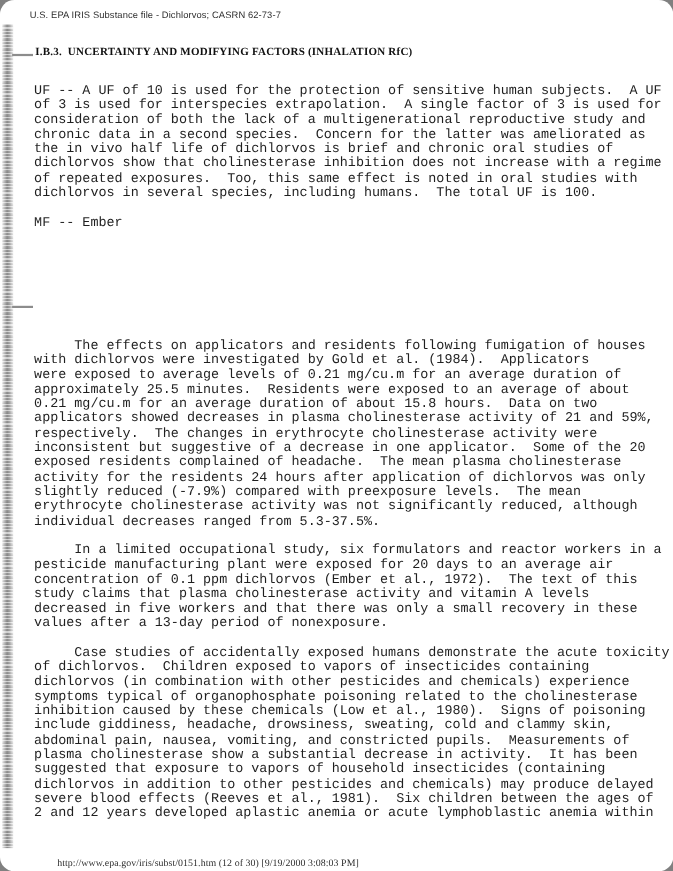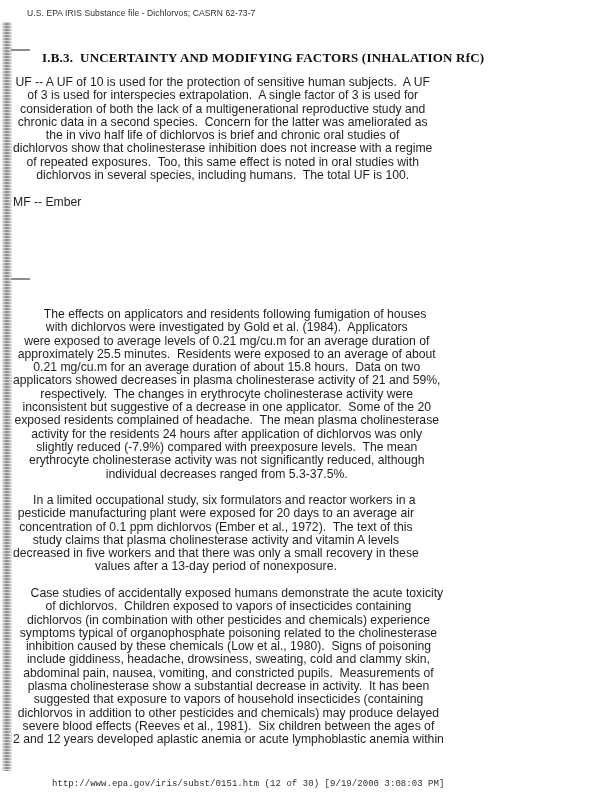--- a/index.html
+++ b/index.html
@@ -8,36 +8,37 @@
     background: #808080;
   }
   .page {
     position: relative;
     width: 612px;
     height: 792px;
     margin: 0 auto;
     background: var(--page-bg, #ffffff);
     overflow: hidden;
     font-family: "Liberation Sans", sans-serif;
+    border-radius: 13px;
   }
   .doc-header {
     position: absolute;
     left: 27px;
     top: 8px;
     font-family: "Liberation Sans", sans-serif;
     font-size: 8.5px;
     letter-spacing: 0.1px;
     color: var(--meta-text, #2e2e2e);
     white-space: pre;
   }
   .doc-footer {
     position: absolute;
     left: 27px;
     top: 779px;
-    font-family: Liberation Mono, monospace;
+    font-family: Liberation Serif, serif;
     font-size: 9px;
     letter-spacing: 0.05px;
     color: var(--meta-text, #2e2e2e);
     white-space: pre;
     padding-left: 25px;
   }
   .scan-bar {
     position: absolute;
     left: 2px;
     top: 22px;
@@ -60,41 +61,40 @@
     left: 11px;
     width: 19px;
     height: 2px;
     background: var(--anchor-line, #8c8c8c);
   }
   #anchor-ib3 { top: 49px; }
   #anchor-ib4 { top: 278px; }
   .section-heading {
     position: absolute;
     left: 30px;
-    margin: 12px;
+    margin: 2px;
     font-family: "Liberation Serif", serif;
     font-weight: bold;
-    font-size: 13px;
+    font-size: 10px;
     line-height: 18px;
     letter-spacing: 0.2px;
     color: var(--heading-text, #111111);
     white-space: pre;
   }
   #heading-ib3 { top: 37px; }
   #heading-ib4 { top: 266px; }
   pre.mono {
     position: absolute;
-    left: 13px;
+    left: 31px;
     margin: 0;
-    font-family: Liberation Sans, sans-serif;
+    font-family: Liberation Mono, monospace;
     font-size: 12.2px;
     line-height: 13.3px;
     color: var(--body-text, #1f1f1f);
     white-space: pre;
-    text-align: center;
   }
   #para-uf    { top: 76px; }
   #para-mf    { top: 196px; }
   #para-gold  { top: 308px; }
   #para-ember { top: 494px; }
   #para-case  { top: 587px; }
 </style>
 </head>
 <body>
 

